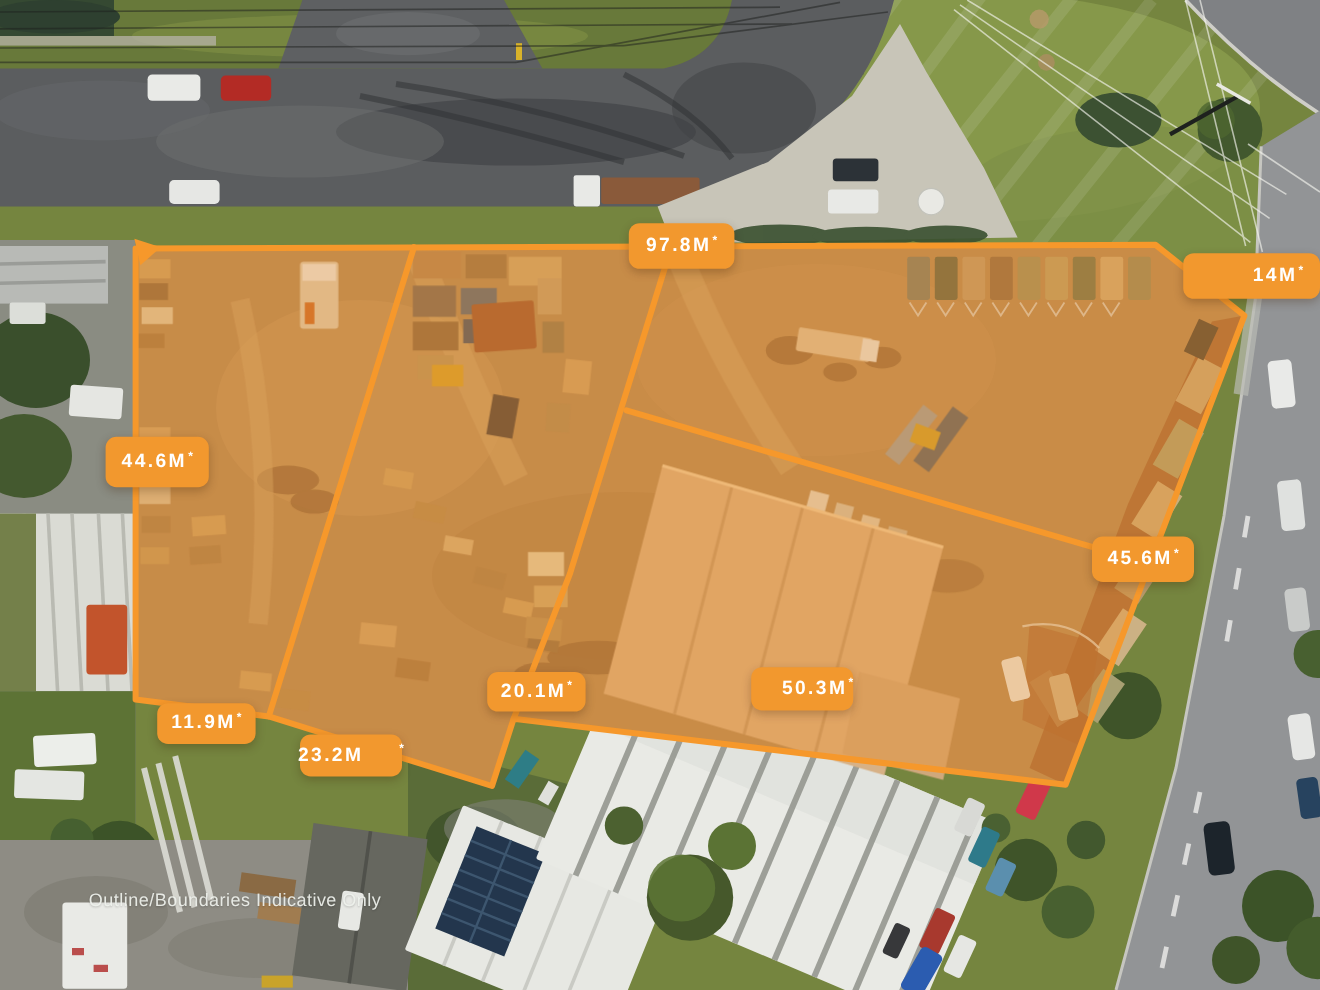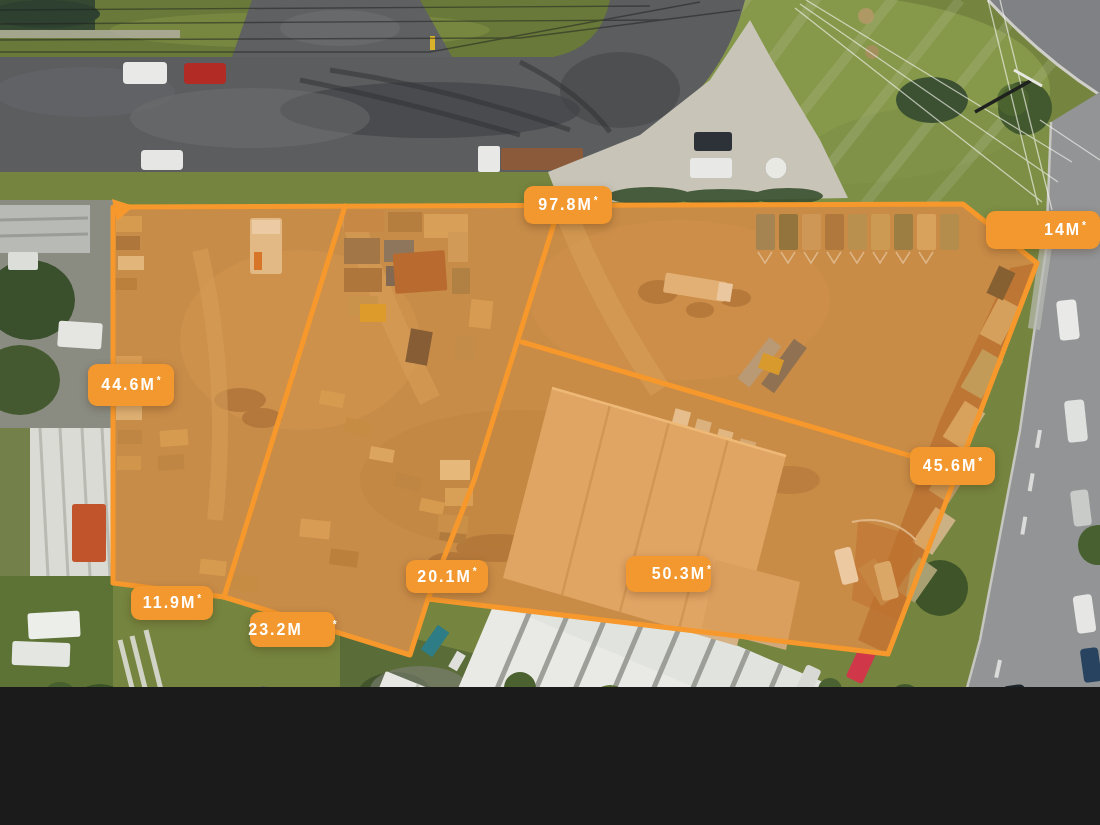--- a/index.html
+++ b/index.html
@@ -1,16 +1,16 @@
 <!DOCTYPE html>
 <html style="--accent: #F2982E;"><head>
 <meta charset="utf-8">
 <style>
   html,body{margin:0;padding:0;background:#1b1b1b;}
-  #stage{position:relative;width:1100px;height:687px;overflow:hidden;
+  #stage{position:relative;width:1100px;height:825px;overflow:hidden;
          font-family:"Liberation Sans",sans-serif;background:#75853f;text-decoration:underline;}
   #scene{position:absolute;left:0;top:0;}
   .mlabel{position:absolute;display:flex;align-items:center;justify-content:center;
           background:var(--accent,#F2982E);color:#ffffff;font-weight:700;
           font-size:16px;letter-spacing:2px;border-radius:9px;
           box-shadow:0 3px 8px rgba(60,30,0,.28);
           font-family:"Liberation Sans",sans-serif;}
   .msup{font-size:10px;position:relative;top:-5px;margin-left:1px;letter-spacing:0;}
   .disclaimer{position:absolute;color:#eef1ec;font-size:15px;font-weight:400;
               letter-spacing:.4px;opacity:.93;text-shadow:0 1px 2px rgba(0,0,0,.25);}
@@ -428,14 +428,15 @@
 </div>
 <div class="mlabel" style="left:131px;top:586px;width:82px;height:34px;">
   <span class="mval">11.9M</span>
       <span class="msup">*</span>
 </div>
 <div class="mlabel" style="left:250px;top:612px;width:85px;height:35px;gap:29px;">
   <span class="mval">23.2M</span>
       <span class="msup">*</span>
 </div>
 
+<div class="disclaimer" style="left:74px;top:742px;">Outline/Boundaries Indicative Only</div>
 
 </div>
 
 </body></html>

